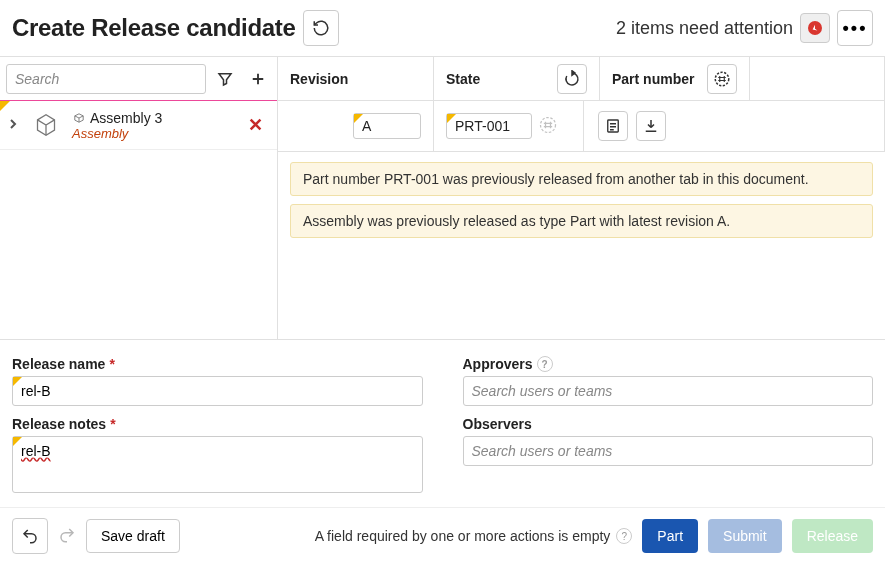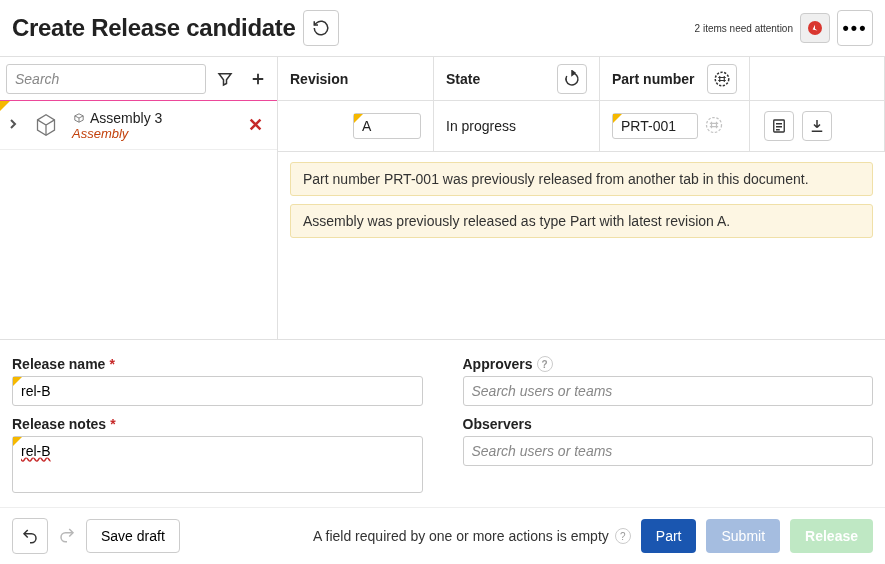--- a/index.html
+++ b/index.html
@@ -3,21 +3,21 @@
 <meta charset="utf-8">
 <style>
 * { box-sizing: border-box; margin: 0; padding: 0; }
 body { font-family: -apple-system, BlinkMacSystemFont, "Segoe UI", Helvetica, Arial, sans-serif; font-size: 14px; color: #222; background: #fff; width: 885px; height: 564px; display: flex; flex-direction: column; overflow: hidden; }
 .top-bar { display: flex; align-items: center; padding: 10px 12px; gap: 7px; }
 .page-title { font-size: 24px; font-weight: 700; letter-spacing: -0.3px; flex: 0 0 auto; }
 .icon-btn { width: 36px; height: 36px; border: 1px solid #ccc; border-radius: 4px; background: #fff; display: inline-flex; align-items: center; justify-content: center; cursor: pointer; }
 .icon-btn.small { width: 30px; height: 30px; }
 .icon-btn svg { width: 18px; height: 18px; }
 .spacer { flex: 1; }
-.attention-text { font-size: 10px; color: #333; }
+.attention-text { font-size: 18px; color: #333; }
 .attention-icon-btn { width: 30px; height: 30px; border: 1px solid #ccc; border-radius: 4px; display: inline-flex; align-items: center; justify-content: center; cursor: pointer; }
 .attention-dot { width: 14px; height: 14px; background: #d9362f; color: #fff; border-radius: 50%; display: flex; align-items: center; justify-content: center; font-size: 10px; }
 .more-btn { font-size: 18px; font-weight: 700; letter-spacing: 2px; }
 .main-split { display: flex; flex: 1; border-top: 1px solid #e0e0e0; min-height: 0; }
 .left-panel { width: 278px; border-right: 1px solid #e0e0e0; display: flex; flex-direction: column; }
 .left-toolbar { display: flex; align-items: center; padding: 6px 6px; border-bottom: 1px solid #ec4899; gap: 6px; height: 44px; }
 .search-input { flex: 1; height: 30px; border: 1px solid #ccc; border-radius: 3px; padding: 4px 8px; font-style: italic; color: #888; font-size: 14px; }
 .tool-icon { width: 28px; height: 28px; display: inline-flex; align-items: center; justify-content: center; cursor: pointer; }
 .tool-icon svg { width: 18px; height: 18px; stroke: #333; }
 .tree-row { display: flex; align-items: center; padding: 6px 8px; gap: 8px; position: relative; border-bottom: 1px solid #eee; }
@@ -56,21 +56,21 @@
 .text-input { border: 1px solid #ccc; border-radius: 3px; padding: 6px 8px; font-size: 14px; margin-bottom: 10px; position: relative; background: #fff; }
 .text-input input, .text-input textarea { border: none; outline: none; width: 100%; font-family: inherit; font-size: 14px; background: transparent; resize: none; }
 .text-input textarea { height: 44px; }
 .text-input.flagged::before { content: ""; position: absolute; top: 0; left: 0; border-top: 9px solid #f5b800; border-right: 9px solid transparent; }
 .placeholder-italic { font-style: italic; color: #888; }
 .footer-bar { display: flex; align-items: center; padding: 10px 12px; gap: 10px; border-top: 1px solid #eee; }
 .btn { height: 34px; border-radius: 4px; padding: 0 14px; font-size: 14px; cursor: pointer; border: 1px solid transparent; display: inline-flex; align-items: center; justify-content: center; font-weight: 500; }
 .btn.outline { border-color: #ccc; background: #fff; }
 .btn.primary { background: #1a56b0; color: #fff; }
 .btn.disabled-blue { background: #a5bde0; color: #fff; cursor: not-allowed; }
-.btn.disabled-green { background: #bfe8c4; color: #fff; cursor: not-allowed; font-weight: bold; }
+.btn.disabled-green { background: #bfe8c4; color: #fff; cursor: not-allowed; }
 .btn.gray { background: #e0e0e0; color: #333; }
 .footer-msg { font-size: 14px; color: #333; display: flex; align-items: center; gap: 6px; }
 .redo-off { opacity: 0.35; }
 .divider-icon { opacity: 0.6; }
 </style>
 </head>
 <body>
 
 <div class="top-bar">
   <div class="page-title">Create Release candidate</div>
@@ -158,23 +158,20 @@
         </button>
       </div>
       <div class="th-cell th-actions"></div>
     </div>
 
     <div class="table-row">
       <div class="td-cell td-revision">
         <div class="field-box rev corner-flag">
           <span>A</span>
         </div>
-      </div>
-      <div class="td-cell td-state">
-        <span>In progress</span>
       </div>
       <div class="td-cell td-partnum">
         <div class="field-box pn corner-flag">
           <span>PRT-001</span>
         </div>
         <span class="divider-icon">
           <svg width="20" height="20" viewBox="0 0 24 24" fill="none" stroke="#999" stroke-width="1.5">
               <circle cx="12" cy="12" r="9" stroke-dasharray="3 2"></circle>
               <path d="M9 8v8M15 8v8M7 10h10M7 14h10"></path>
             </svg>

